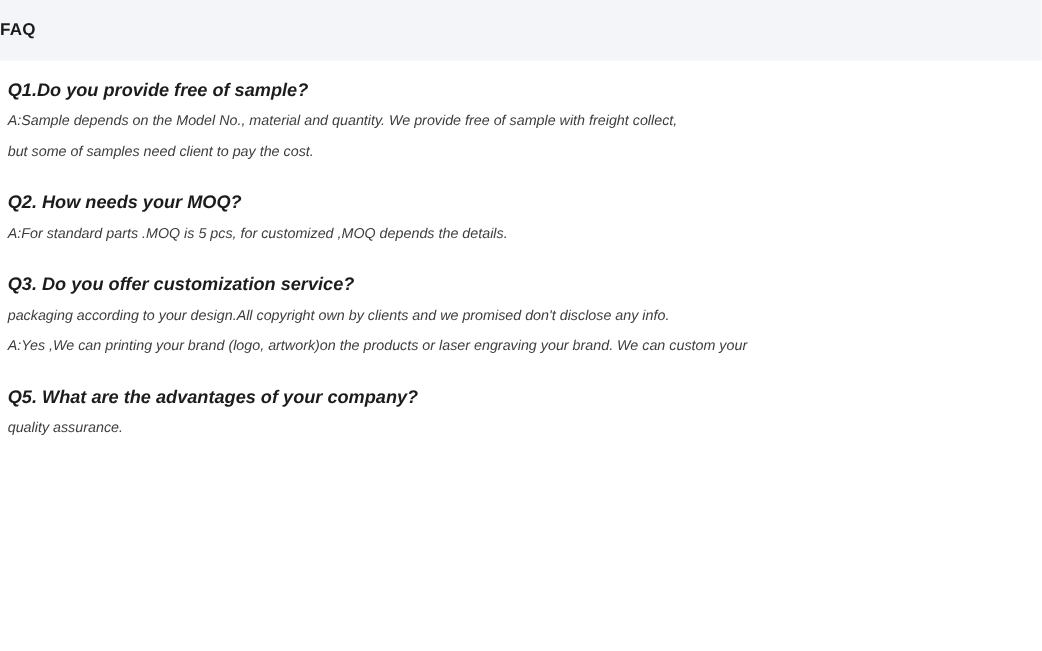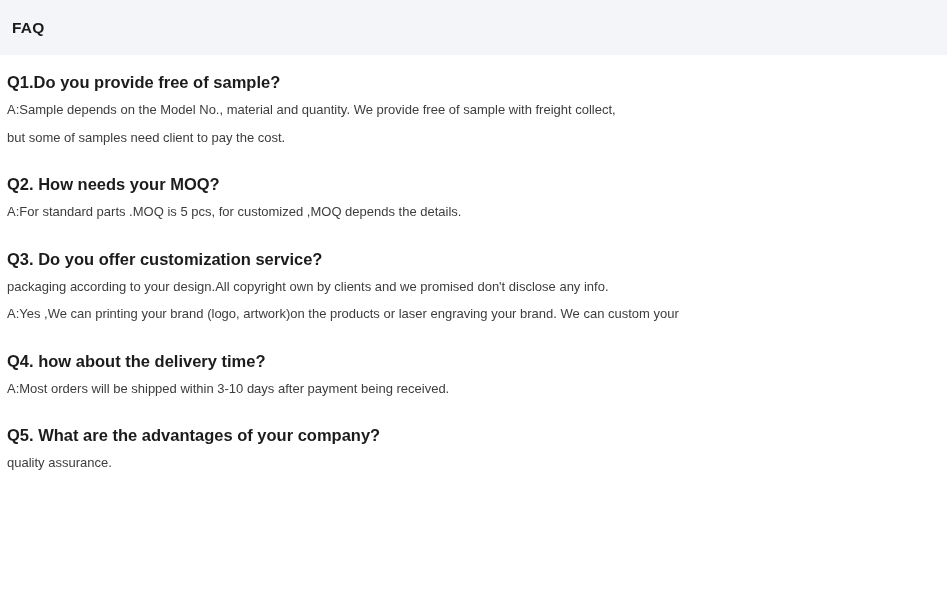--- a/index.html
+++ b/index.html
@@ -9,33 +9,34 @@
     background: #ffffff;
     font-family: "Liberation Sans", "DejaVu Sans", sans-serif;
     overflow: hidden;
   }
   .faq-header {
     width: 100%;
     height: 55px;
     background: #f4f5f9;
     display: flex;
     align-items: center;
-    padding: 0 12px;
+    padding: 0 0;
   }
   .faq-header-title {
     font-size: 15.5px;
     font-weight: 700;
     color: #1a1a1a;
     letter-spacing: 0.2px;
   }
   .faq-content {
     padding: 13px 8px 0 7px;
   }
   .faq-item {
     margin-bottom: 19px;
+    font-style: italic;
   }
   .faq-question {
     font-size: 16.5px;
     font-weight: 700;
     color: #1c1c1c;
     line-height: 28px;
   }
   .faq-answer-line {
     font-size: 13px;
     font-weight: 400;
@@ -59,20 +60,16 @@
     <div class="faq-item">
       <div class="faq-question">Q2. How needs your MOQ?</div>
       <div class="faq-answer-line">A:For standard parts .MOQ is 5 pcs, for customized ,MOQ depends the details.</div>
     </div>
     <div class="faq-item">
       <div class="faq-question">Q3. Do you offer customization service?</div>
       <div class="faq-answer-line">packaging according to your design.All copyright own by clients and we promised don't disclose any info.</div>
       <div class="faq-answer-line">A:Yes ,We can printing your brand (logo, artwork)on the products or laser engraving your brand. We can custom your</div>
     </div>
     <div class="faq-item">
-      <div class="faq-question">Q4. how about the delivery time?</div>
-      <div class="faq-answer-line">A:Most orders will be shipped within 3-10 days after payment being received.</div>
-    </div>
-    <div class="faq-item">
       <div class="faq-question">Q5. What are the advantages of your company?</div>
       <div class="faq-answer-line">quality assurance.</div>
     </div>
   </div>
 
 </body></html>

